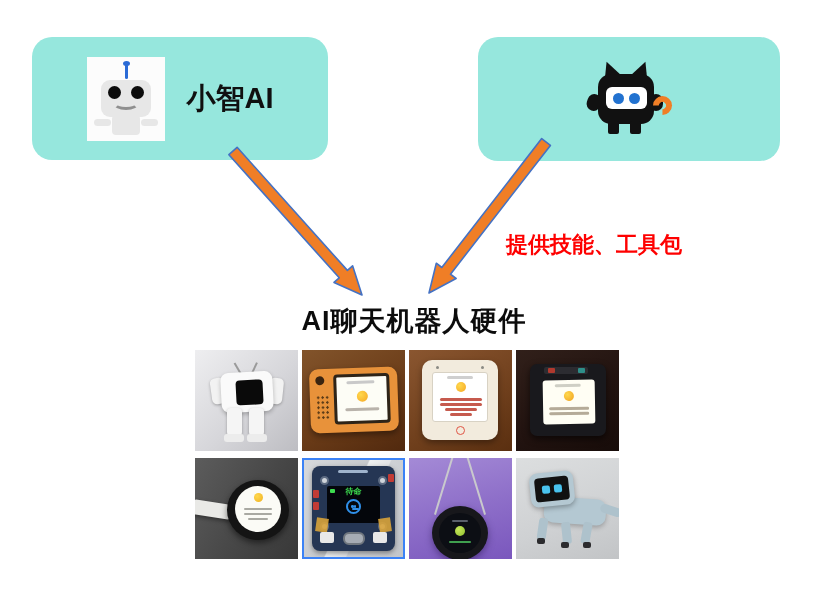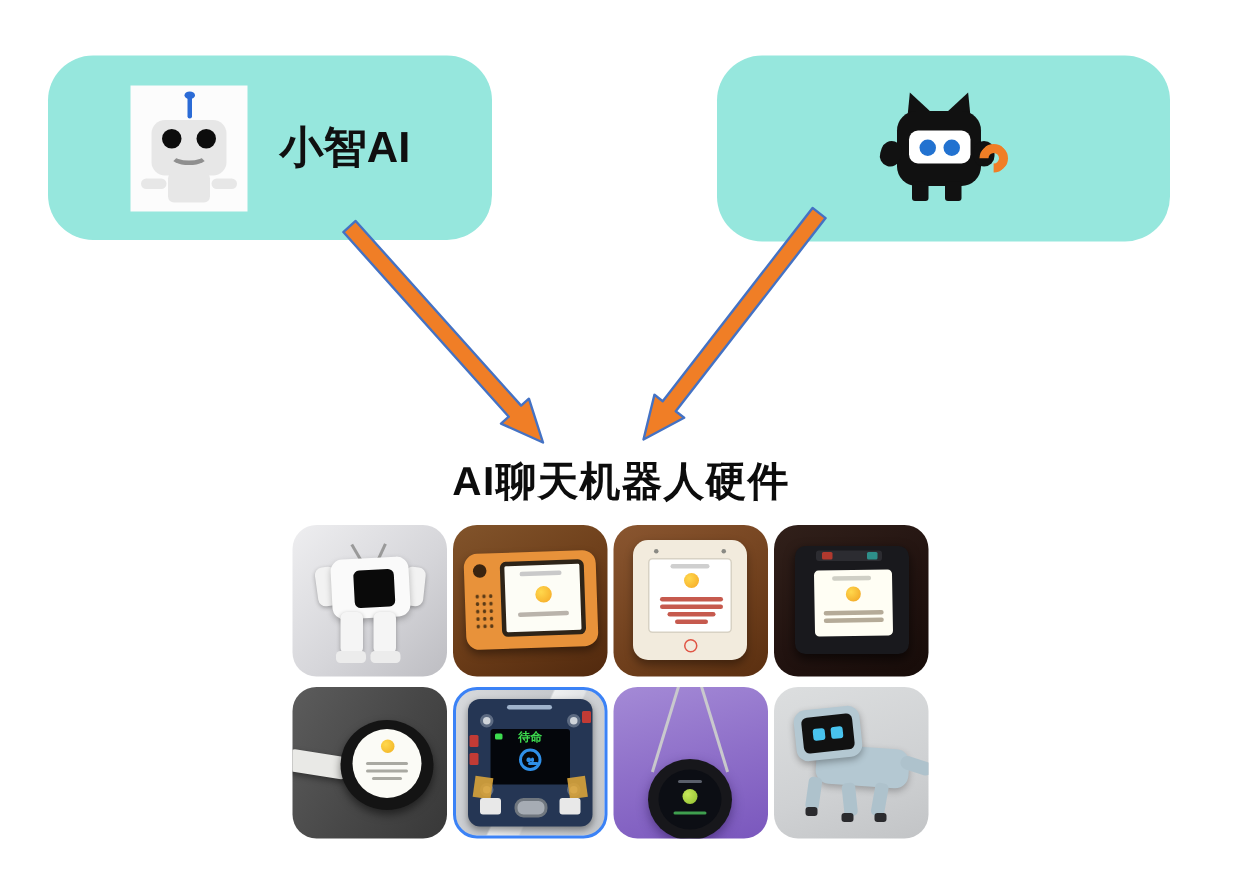--- a/index.html
+++ b/index.html
@@ -1,21 +1,21 @@
 <!DOCTYPE html>
 <html><head>
 <meta charset="utf-8">
 <style>
   * { margin:0; padding:0; box-sizing:border-box; }
   html,body { background:#ffffff; }
   body { font-family:"Liberation Sans","DejaVu Sans",sans-serif; }
   .canvas { position:relative; width:828px; height:594px; background:#fff; overflow:hidden; }
 
   
-  .src-box { position:absolute; background:#96E7DD; border-radius:30px;
+  .src-box { position:absolute; background:#96E7DD; border-radius:20px;
              display:flex; align-items:center; justify-content:center; gap:22px; }
   .box-left  { left:32px;  top:37px; width:296px; height:123px; }
   .box-right { left:478px; top:37px; width:302px; height:124px; gap:14px; }
   .src-label { font-weight:800; color:#101010; }
   .box-left  .src-label { font-size:29px; }
   .box-right .src-label { font-size:26px; }
 
   
   .xz-icon { position:relative; width:78px; height:84px; background:#fcfcfc; flex:0 0 auto; }
   .xz-ant  { position:absolute; left:38px; top:7px; width:3px; height:15px; background:#2b6bd6; border-radius:2px; }
@@ -56,21 +56,21 @@
   .edge-label.left  { left:158px; top:224px; }
   .edge-label.right { left:506px; top:230px; }
 
   
   .hw-title { position:absolute; left:0; top:303px; width:828px; text-align:center;
               font-size:27px; font-weight:800; color:#0c0c0c; letter-spacing:1px; }
 
   
   .grid { position:absolute; left:195px; top:350px; display:grid;
           grid-template-columns:repeat(4,103px); grid-auto-rows:101px; column-gap:4px; row-gap:7px; }
-  .cell { position:relative; overflow:hidden;border-radius:16px; }
+  .cell { position:relative; overflow:hidden; }
 
   
   .p1 { background:linear-gradient(135deg,#eeeef0 0%,#d6d6da 55%,#bdbdc2 100%); }
   .p1-ant { position:absolute; width:2px; height:14px; background:#9a9a9a; top:12px; }
   .p1-ant.a { left:42px; transform:rotate(-30deg); } .p1-ant.b { left:58px; transform:rotate(25deg); }
   .p1-head { position:absolute; left:26px; top:22px; width:52px; height:40px; background:#fafafa;
              border-radius:8px; box-shadow:0 2px 4px rgba(0,0,0,.25); transform:rotate(-3deg); }
   .p1-screen { position:absolute; left:15px; top:8px; width:27px; height:25px; background:#0a0a0a; border-radius:4px; }
   .p1-shoulder { position:absolute; top:28px; width:14px; height:26px; background:#f2f2f2; border-radius:5px;
                  box-shadow:0 1px 3px rgba(0,0,0,.3); }
@@ -230,20 +230,21 @@
         <div class="sm-pupil"></div>
       </div>
     </div>
   </div>
 
   <svg class="arrows-svg" viewBox="0 0 828 594">
     <polygon class="arrow-poly" points="237.1,147.3 347.4,270.4 352.6,265.8 362,295 334.0,282.4 339.2,277.8 228.9,154.7"></polygon>
     <polygon class="arrow-poly" points="550.4,145.4 450.5,274.2 456.1,278.5 429,293 436.3,263.2 441.8,267.5 541.7,138.6"></polygon>
   </svg>
 
+  <div class="edge-label right">提供技能、工具包</div>
 
   <div class="hw-title">AI聊天机器人硬件</div>
 
   <div class="grid">
 
     <div class="cell p1" title="white bipedal robot with black screen face and antennae">
       <div class="p1-ant a"></div>
       <div class="p1-ant b"></div>
       <div class="p1-shoulder l"></div>
       <div class="p1-shoulder r"></div>

